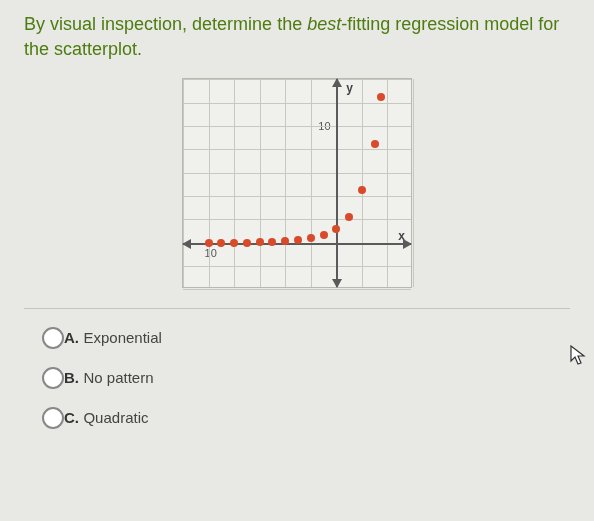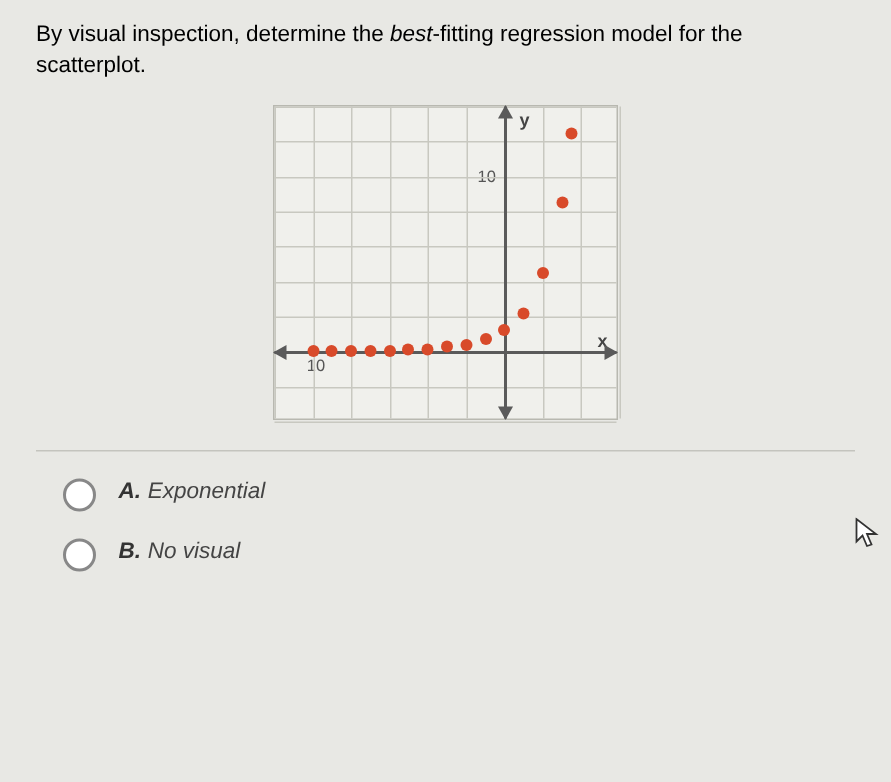--- a/index.html
+++ b/index.html
@@ -5,24 +5,24 @@
 * { box-sizing: border-box; margin: 0; padding: 0; }
 html, body { width: 594px; height: 521px; }
 body {
   font-family: Arial, Helvetica, sans-serif;
   background: #e8e8e4;
   padding: 12px 24px;
   color: #3a3a3a;
   position: relative;
 }
 .question-text {
-  font-size: 15px;
+  font-size: 18px;
   line-height: 1.4;
   margin-bottom: 16px;
-  color: #000000;
+  color: #4d7c0f;
 }
 .question-text .emph { font-style: italic; }
 .chart-wrap {
   display: flex;
   justify-content: center;
   margin-bottom: 20px;
 }
 .chart-box {
   width: 230px;
   height: 210px;
@@ -67,24 +67,24 @@
   transform: translate(-50%, -50%);
 }
 .divider {
   border: none;
   border-top: 1px solid #c4c4be;
   margin: 10px 0 18px;
 }
 .options { padding-left: 18px; }
 .option {
   display: flex;
-  gap: 15px;
+  align-items: center;
+  gap: 0;
   margin: 18px 0;
   cursor: pointer;
-  font-style: italic;
 }
 .radio {
   width: 22px;
   height: 22px;
   border: 2px solid #888;
   border-radius: 50%;
   background: #fff;
   flex-shrink: 0;
 }
 .option-letter { font-weight: bold; font-size: 15px; color: #333; }
@@ -154,21 +154,25 @@
 
 <hr class="divider">
 
 <div class="options" id="options">
     <div class="option">
       <div class="radio"></div>
       <div><span class="option-letter">A.</span> <span class="option-text"> Exponential</span></div>
     </div>
     <div class="option">
       <div class="radio"></div>
-      <div><span class="option-letter">B.</span> <span class="option-text"> No visual</span></div>
+      <div><span class="option-letter">B.</span> <span class="option-text"> No pattern</span></div>
+    </div>
+    <div class="option">
+      <div class="radio"></div>
+      <div><span class="option-letter">C.</span> <span class="option-text"> Quadratic</span></div>
     </div>
   </div>
 
 <div class="cursor">
   <svg width="18" height="22" viewBox="0 0 18 22">
     <path d="M1 1 L1 16 L5 12 L8 19 L11 18 L8 11 L14 11 Z" fill="#ffffff" stroke="#333" stroke-width="1.2"></path>
   </svg>
 </div>
 
 </body></html>

